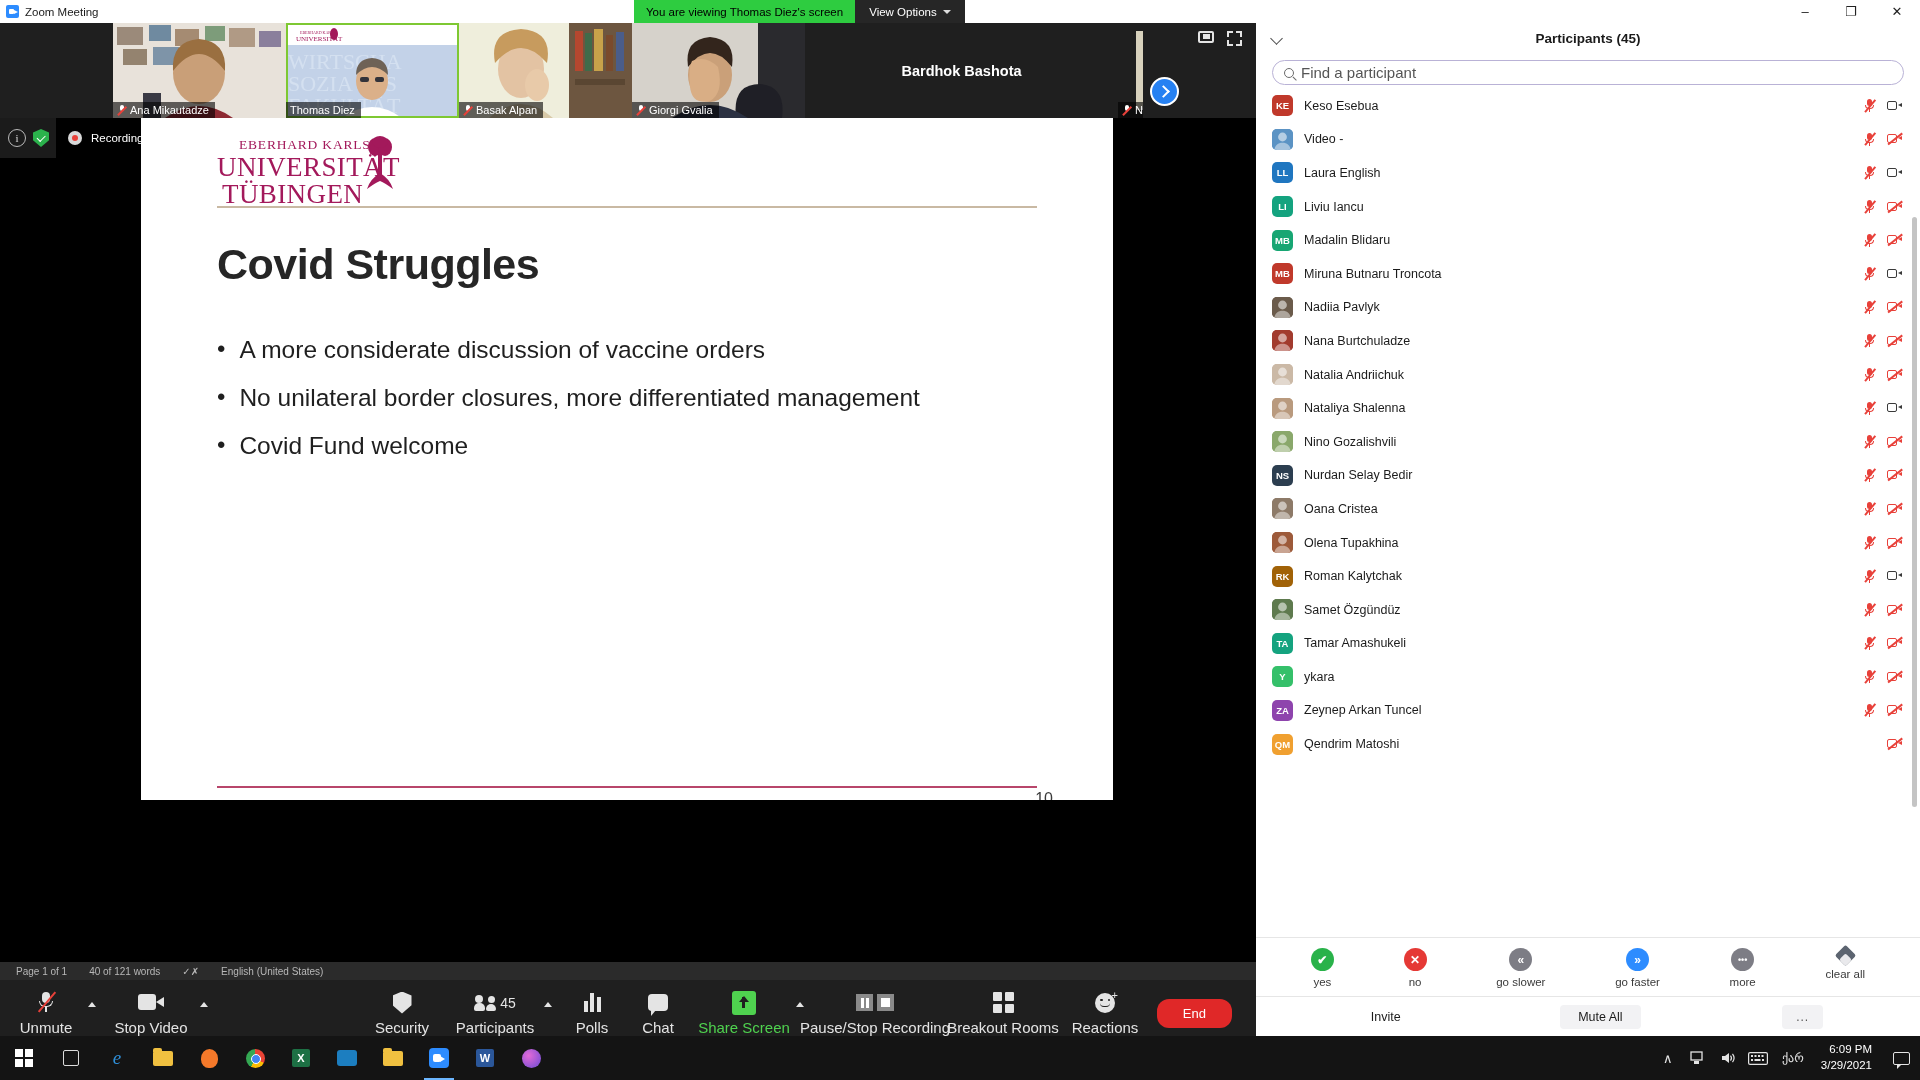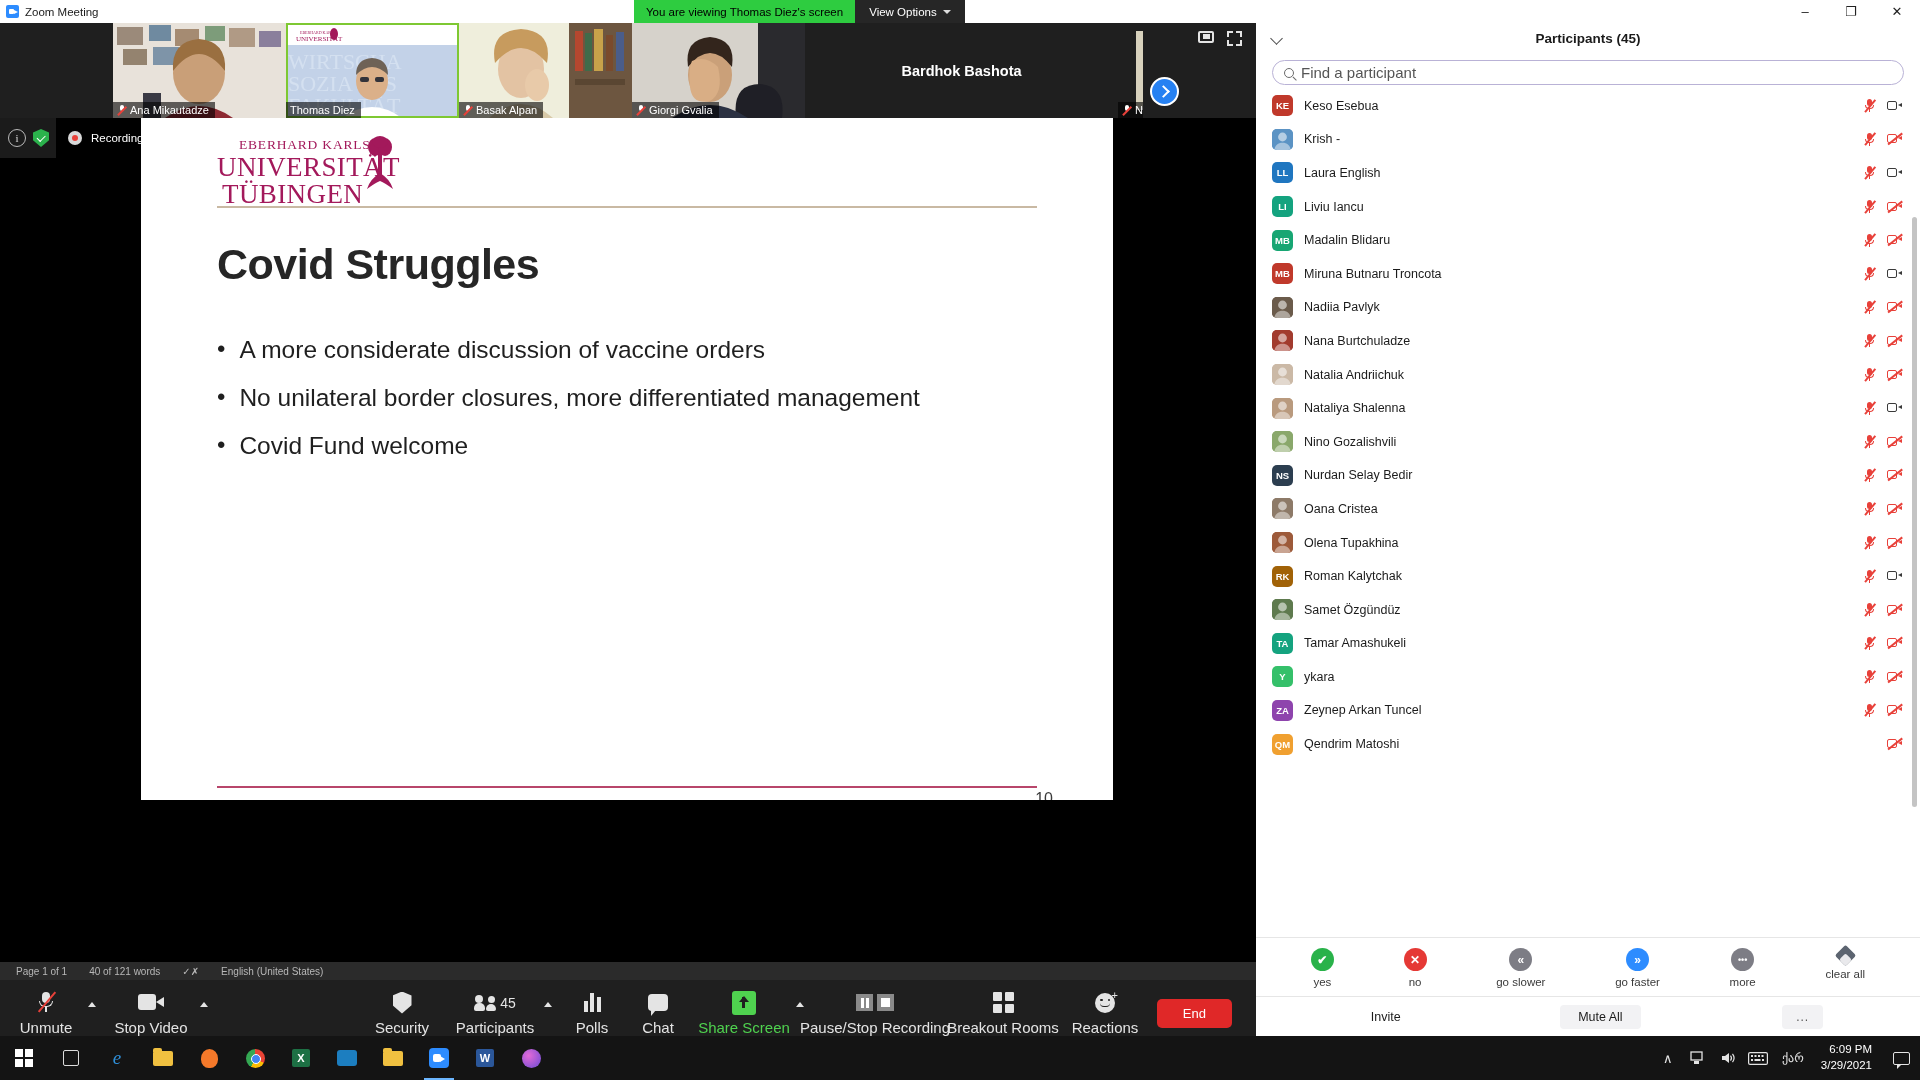--- a/index.html
+++ b/index.html
@@ -301,21 +301,21 @@
   .rec-ic .s i{display:block;width:9px;height:9px;background:#fff;}
   .bo-ic { display:grid; grid-template-columns:9px 9px; grid-gap:3px;}
   .bo-ic i{display:block;width:9px;height:9px;background:#e4e4e4;border-radius:1px;}
   .react-ic { width:20px;height:20px;border-radius:50%;background:#e4e4e4;position:relative;}
   .react-ic .e1,.react-ic .e2{position:absolute;top:6px;width:2.5px;height:2.5px;border-radius:50%;background:#1f1f1f;}
   .react-ic .e1{left:5px;} .react-ic .e2{right:5px;}
   .react-ic .m{position:absolute;left:5px;top:10px;width:10px;height:4px;border-bottom:1.8px solid #1f1f1f;border-radius:0 0 6px 6px;}
   .react-ic .plus{position:absolute;right:-3px;top:-3px;color:#e4e4e4;font-size:11px;line-height:1;}
   .end-btn {
     position:absolute; right:24px; top:19px; background:#e02828; color:#fff;
-    font-size:13px; padding:7px 26px; border-radius:5px; cursor:pointer;
+    font-size:13px; padding:7px 26px; border-radius:12px; cursor:pointer;
   }
 
   
   .word-strip {
     position:absolute; left:0; top:962px; width:1256px; height:18px;
     background:#2b2b2b; color:#b8b8b8; font-size:10px;
     display:flex; align-items:center; gap:22px; padding-left:16px; overflow:hidden;
   }
 
   
@@ -706,21 +706,21 @@
           </div>
         </div>
         <div class="prow">
           <div class="avatar" style="background: rgb(91, 147, 196);">
             <svg viewBox="0 0 21 21" style="width:100%;height:100%">
               <rect width="21" height="21" fill="#5b93c4"></rect>
               <circle cx="10.5" cy="8" r="4.4" fill="rgba(255,255,255,0.55)"></circle>
               <path d="M2.5 21c0-4.6 3.6-7.2 8-7.2s8 2.6 8 7.2z" fill="rgba(255,255,255,0.45)"></path>
             </svg>
           </div>
-          <div class="pname">Krish -</div>
+          <div class="pname">Video -</div>
           <div class="picons">
             <span class="mic-ic off">
               <span class="body"></span>
               <span class="arc"></span>
               <span class="stem"></span>
               <span class="slash"></span>
             </span>
             <span class="cam-ic off">
               <span class="box"></span>
               <span class="lens"></span>

